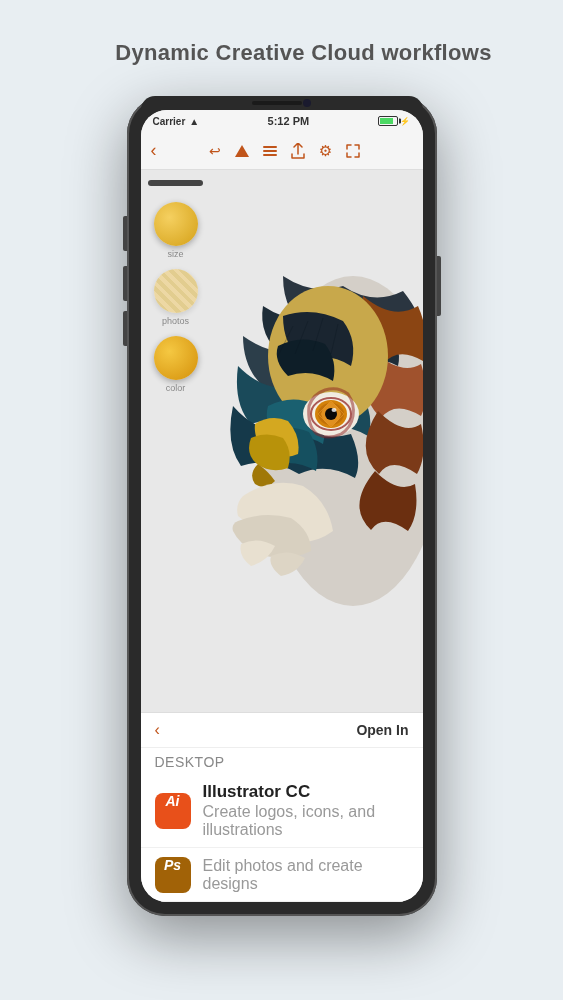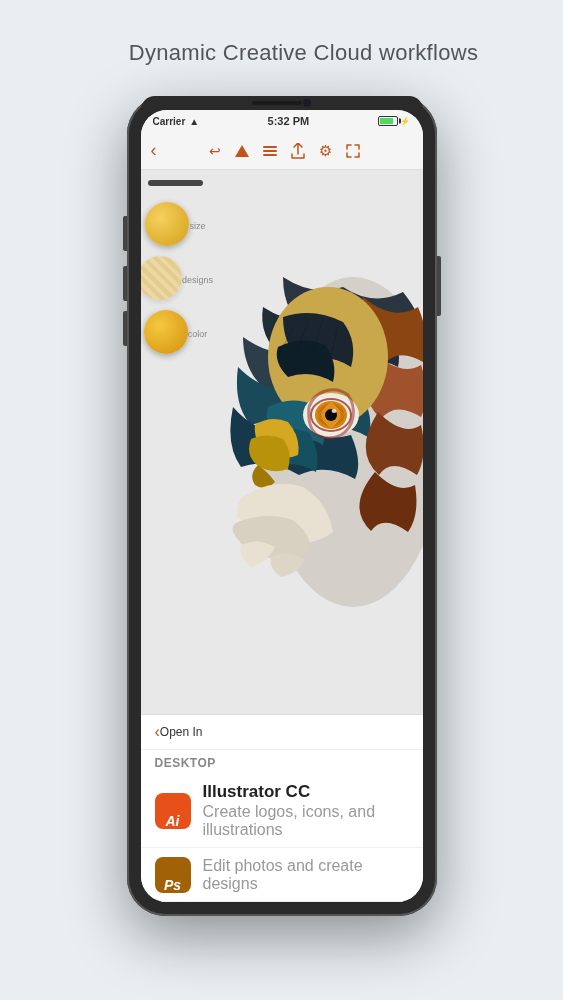--- a/index.html
+++ b/index.html
@@ -12,21 +12,21 @@
       overflow: hidden;
       display: flex;
       flex-direction: column;
       align-items: center;
     }
 
     .page-title {
       margin-top: 40px;
       font-size: 22px;
       color: #555;
-      font-weight: 400;
+      font-weight: 700;
       letter-spacing: 0.3px;
       text-align: center;
       margin-left: 44px;
     }
 
     
     .phone-frame {
       margin-top: 30px;
       width: 310px;
       height: 820px;
@@ -261,21 +261,21 @@
     .panel-handle {
       width: 55px;
       height: 6px;
       background: #444;
       border-radius: 3px;
       margin-bottom: 16px;
     }
 
     .tool-item {
       display: flex;
-      flex-direction: row;
+      flex-direction: column;
       align-items: center;
       margin-bottom: 10px;
     }
 
     .tool-circle {
       border-radius: 50%;
       border: none;
       cursor: pointer;
     }
 
@@ -329,48 +329,48 @@
       position: relative;
     }
 
     .bottom-back {
       color: #c0541a;
       font-size: 16px;
     }
 
     .bottom-title {
       flex: 1;
-      text-align: left;
-      font-size: 12px;
-      font-weight: 400;
+      text-align: right;
+      font-size: 14px;
+      font-weight: 700;
       color: #333;
     }
 
     .section-label {
       padding: 6px 14px 4px;
-      font-size: 12px;
-      font-weight: 700;
+      font-size: 14px;
+      font-weight: 400;
       color: #888;
       letter-spacing: 0.5px;
     }
 
     .app-item {
       display: flex;
       align-items: center;
       padding: 8px 14px;
       gap: 12px;
       border-bottom: 1px solid #f0f0f0;
     }
 
     .app-icon {
       width: 36px;
       height: 36px;
       border-radius: 8px;
       display: flex;
-      align-items: flex-end;
+      align-items: flex-start;
       justify-content: center;
       font-size: 14px;
       font-weight: 900;
       font-style: italic;
       flex-shrink: 0;
     }
 
     .ai-icon {
       background: #e8501a;
       color: #fff;
@@ -438,21 +438,21 @@
     <div class="camera"></div>
   </div>
 
   <div class="phone-screen">
 
     <div class="status-bar">
       <div class="status-carrier">
         <span>Carrier</span>
         <span class="wifi-icon">▲</span>
       </div>
-      <div class="status-time">5:32 PM</div>
+      <div class="status-time">5:12 PM</div>
       <div class="status-right">
         <div class="battery">
           <div class="battery-fill"></div>
         </div>
         <span class="bolt">⚡</span>
       </div>
     </div>
 
     <div class="toolbar">
       <div class="toolbar-left">
@@ -493,21 +493,21 @@
       <div class="left-panel">
         <div class="panel-handle"></div>
 
         <div class="tool-item">
           <div class="tool-circle size-circle"></div>
           <span class="tool-label">size</span>
         </div>
 
         <div class="tool-item">
           <div class="tool-circle opacity-circle"></div>
-          <span class="tool-label">designs</span>
+          <span class="tool-label">photos</span>
         </div>
 
         <div class="tool-item">
           <div class="tool-circle color-circle"></div>
           <span class="tool-label">color</span>
         </div>
       </div>
 
       <div class="eagle-illustration">
         <svg class="eagle-svg" viewBox="0 0 240 330" xmlns="http://www.w3.org/2000/svg">

